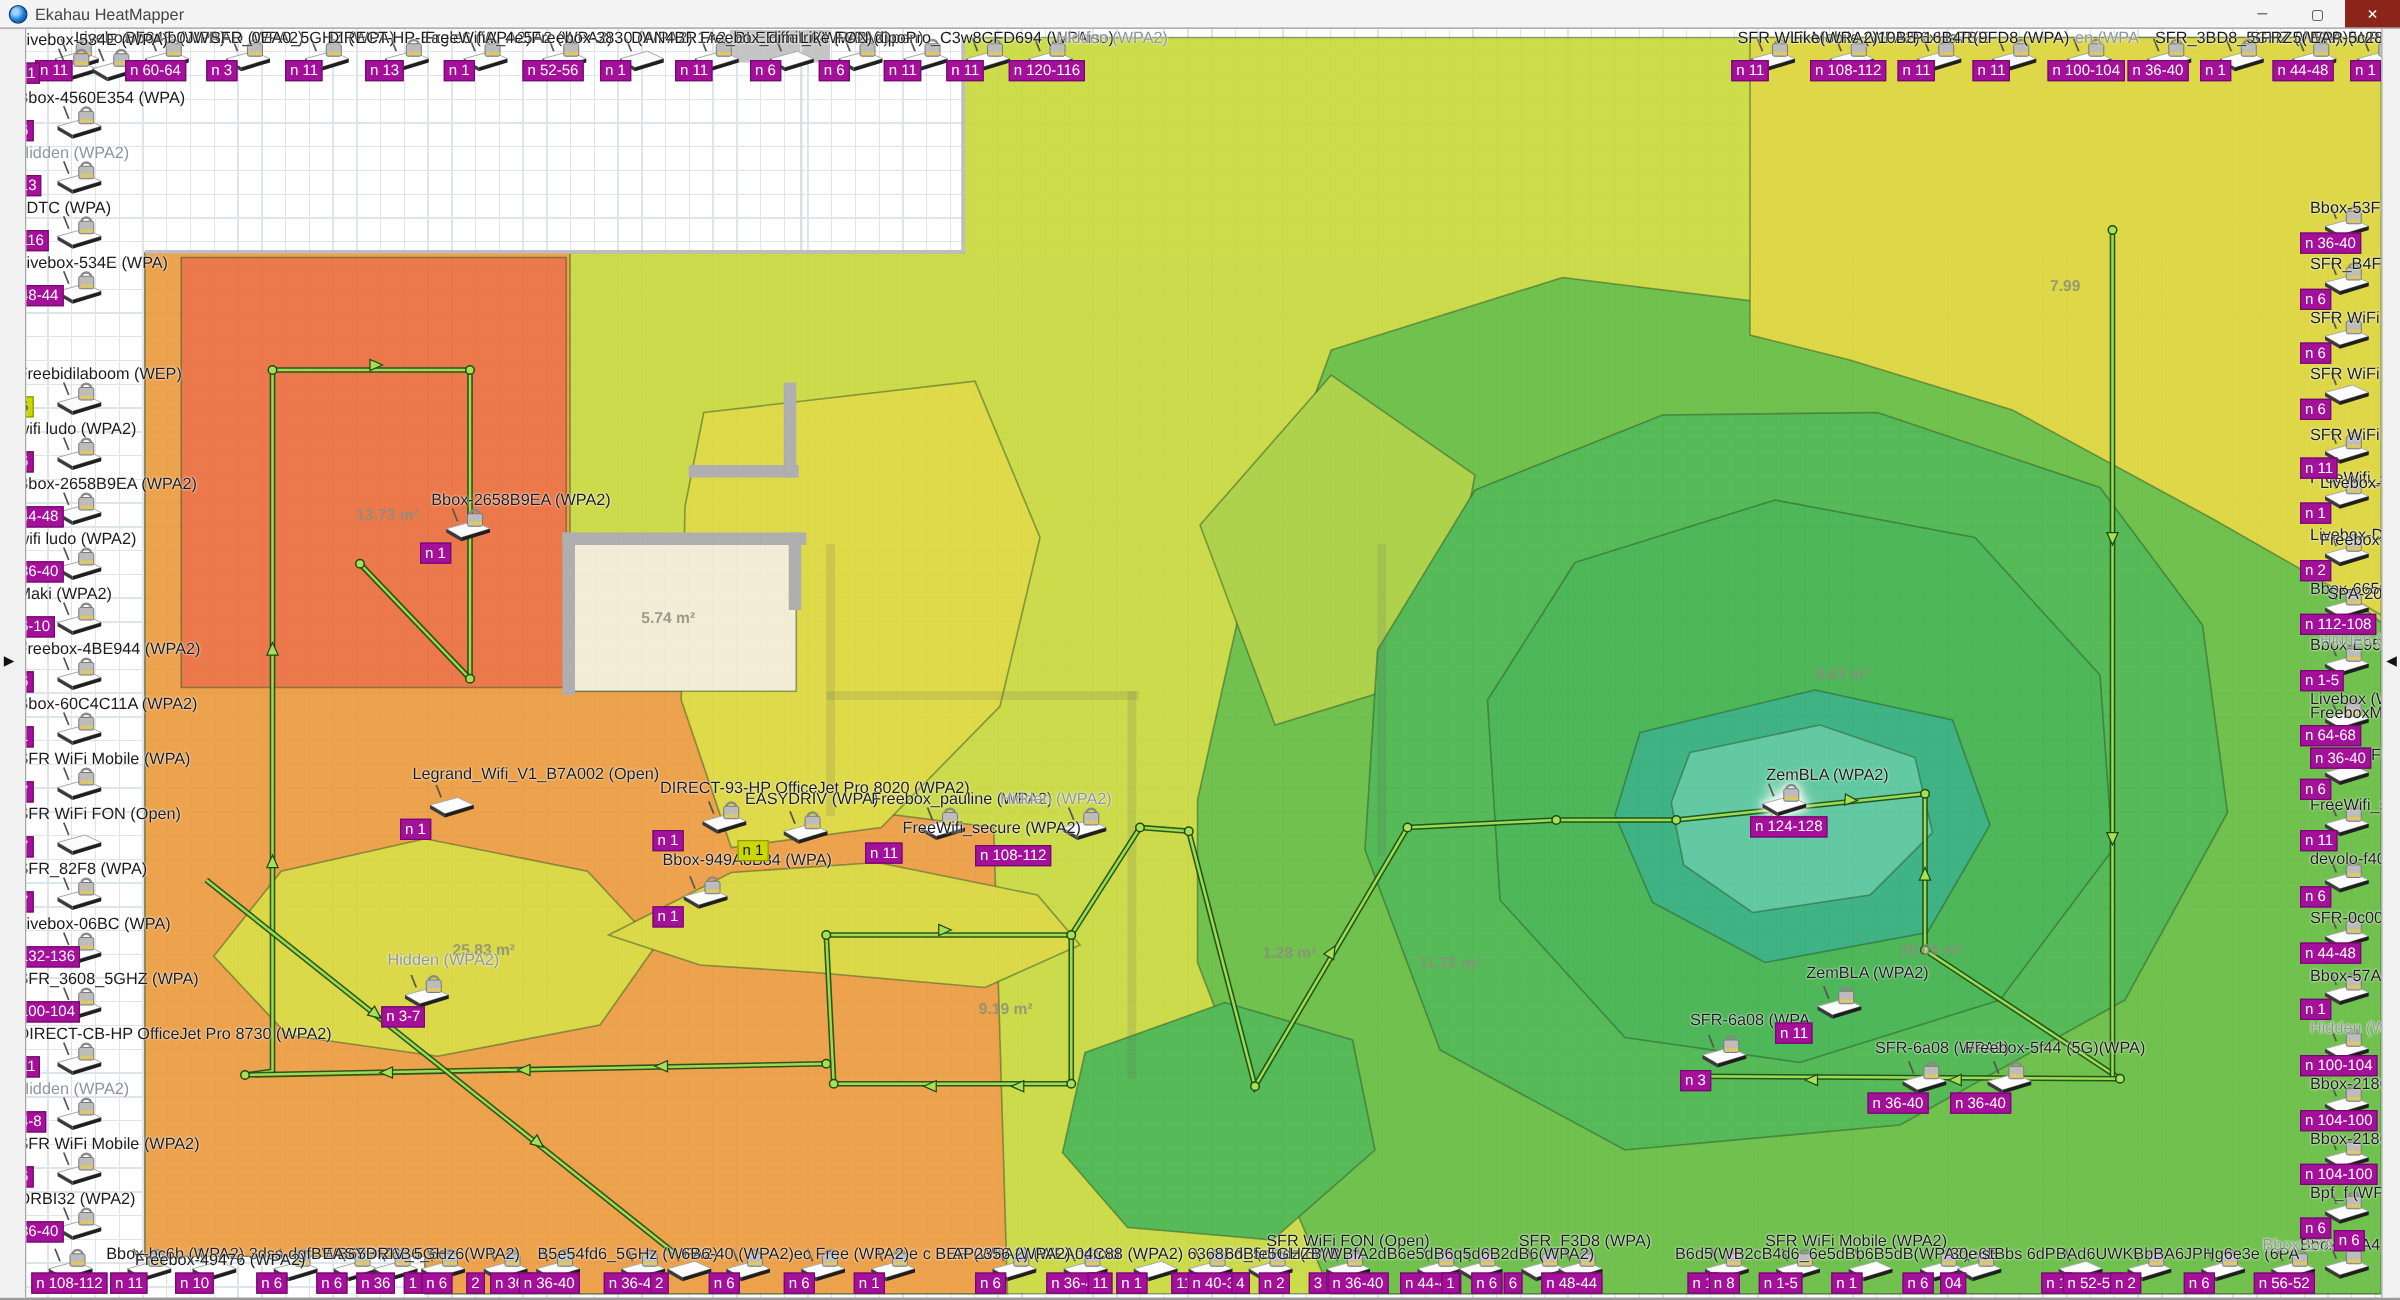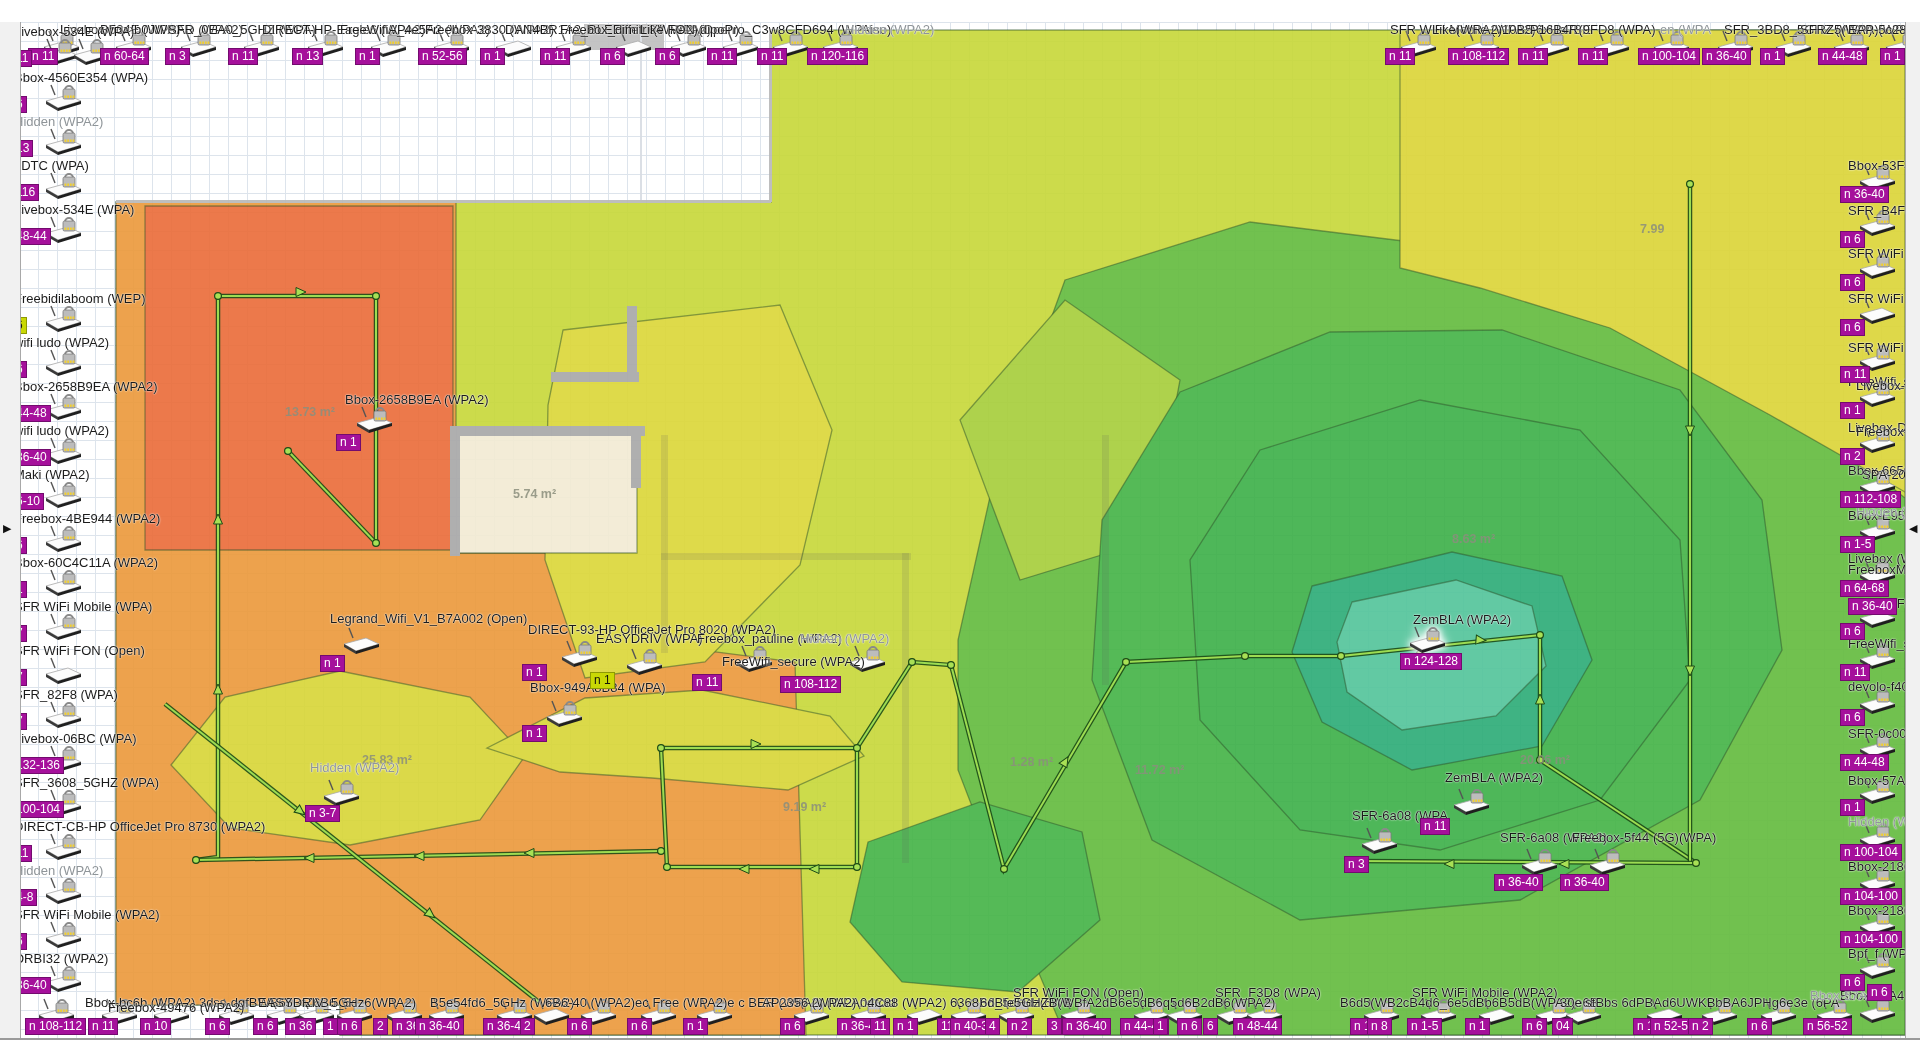--- a/index.html
+++ b/index.html
@@ -39,20 +39,29 @@
   
   .rail{position:absolute;top:22px;height:1016px;background:#f1f1f1;z-index:20;}
   #rail-left{left:0;width:20px;border-right:1px solid #a8a8a8;}
   #rail-right{right:0;width:14px;border-left:1px solid #a8a8a8;}
   .rail-arrow{position:absolute;top:500px;font-size:11px;color:#111;left:3px;}
 </style>
 </head>
 <body>
 
 <div id="app">
+  <div id="titlebar">
+    <div id="app-icon"></div>
+    <div id="title-text">Ekahau HeatMapper</div>
+    <div id="win-buttons">
+        <div class="winbtn">─</div>
+        <div class="winbtn">▢</div>
+        <div class="winbtn close">✕</div>
+      </div>
+  </div>
 
   <div id="map">
     <svg id="heat-svg" class="layer" width="1920" height="1016" style="opacity:.92">
         <polygon points="771,8 1905,8 1905,1013 340,1013 340,983 116,983 116,180 771,180" fill="#C8D93C" stroke="rgba(30,70,25,.5)" stroke-width="1.3"></polygon>
         <polygon points="1065,258 1250,200 1460,226 1660,278 1905,476 1905,1013 1065,1013 1008,878 958,748 958,618 996,448" fill="#66BC41" stroke="rgba(30,70,25,.5)" stroke-width="1.3"></polygon>
         <polygon points="1400,8 1905,8 1905,470 1770,393 1610,306 1480,266 1400,246" fill="#DCD53A" stroke="rgba(30,70,25,.5)" stroke-width="1.3"></polygon>
         <polygon points="960,398 1065,278 1180,358 1150,518 1020,558" fill="#A8CF3D" stroke="rgba(30,70,25,.5)" stroke-width="1.3"></polygon>
         <polygon points="116,180 456,180 456,531 661,531 661,623 795,640 806,1013 340,1013 340,983 116,983" fill="#EC9B3E" stroke="rgba(30,70,25,.5)" stroke-width="1.3"></polygon>
         <polygon points="145,184 453,184 453,528 145,528" fill="#EB6E3C" stroke="rgba(30,70,25,.5)" stroke-width="1.3"></polygon>
         <polygon points="563,308 780,283 832,408 800,543 705,640 585,656 545,538 548,383" fill="#DCD73B" stroke="rgba(30,70,25,.5)" stroke-width="1.3"></polygon>

